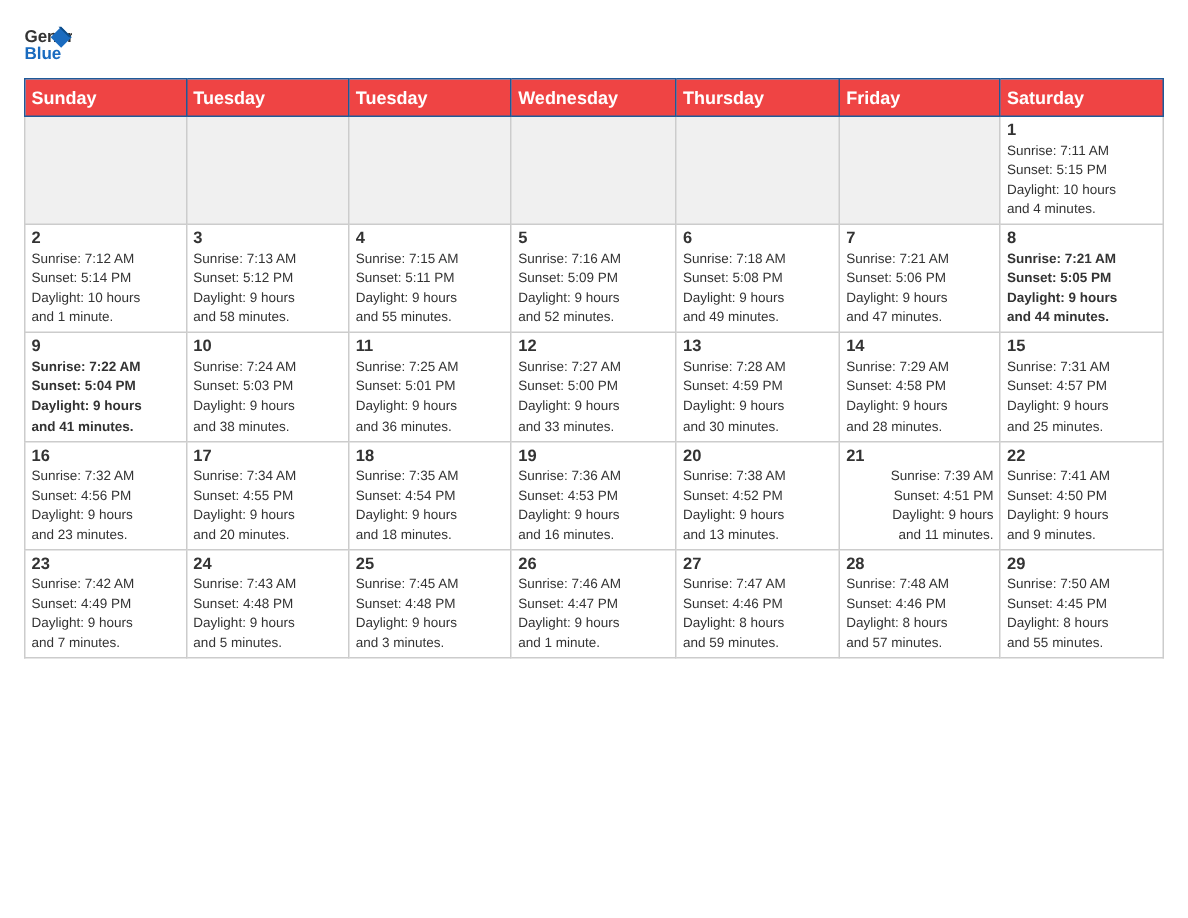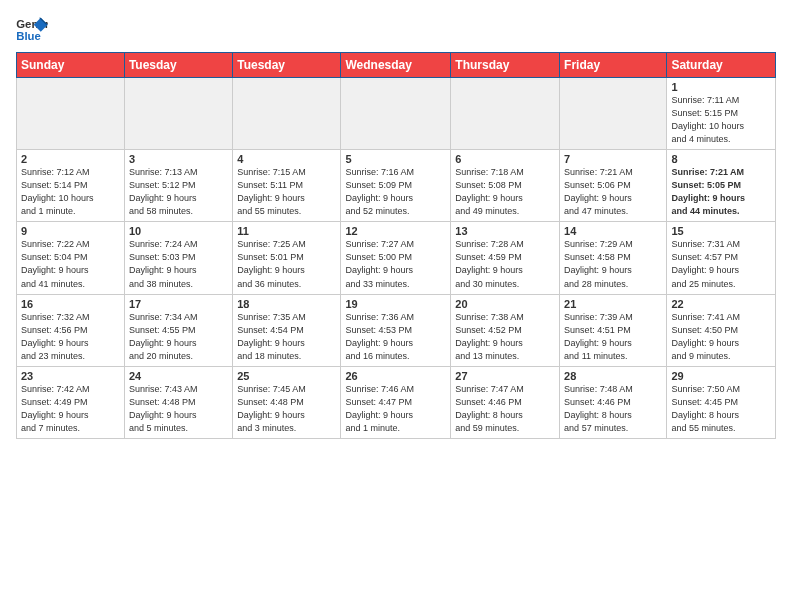--- a/index.html
+++ b/index.html
@@ -186,21 +186,21 @@
             <span class="day-num">8</span>
             <div class="day-info" style="white-space: pre-line; font-weight: bold;">Sunrise: 7:21 AM
 Sunset: 5:05 PM
 Daylight: 9 hours
 and 44 minutes.</div>
           </td>
         </tr>
         <tr>
           <td>
             <span class="day-num">9</span>
-            <div class="day-info" style="white-space: pre-line;">Sunrise: 7:22 AM
+            <div class="day-info" style="white-space: pre-line; font-weight: bold;">Sunrise: 7:22 AM
 Sunset: 5:04 PM
 Daylight: 9 hours
 and 41 minutes.</div>
           </td>
           <td>
             <span class="day-num">10</span>
             <div class="day-info" style="white-space: pre-line;">Sunrise: 7:24 AM
 Sunset: 5:03 PM
 Daylight: 9 hours
 and 38 minutes.</div>
@@ -272,21 +272,21 @@
           </td>
           <td>
             <span class="day-num">20</span>
             <div class="day-info" style="white-space: pre-line;">Sunrise: 7:38 AM
 Sunset: 4:52 PM
 Daylight: 9 hours
 and 13 minutes.</div>
           </td>
           <td>
             <span class="day-num">21</span>
-            <div class="day-info" style="white-space: pre-line;">Sunrise: 7:39 AM
+            <div class="day-info" style="white-space: pre-line; text-align: right;">Sunrise: 7:39 AM
 Sunset: 4:51 PM
 Daylight: 9 hours
 and 11 minutes.</div>
           </td>
           <td>
             <span class="day-num">22</span>
             <div class="day-info" style="white-space: pre-line;">Sunrise: 7:41 AM
 Sunset: 4:50 PM
 Daylight: 9 hours
 and 9 minutes.</div>

